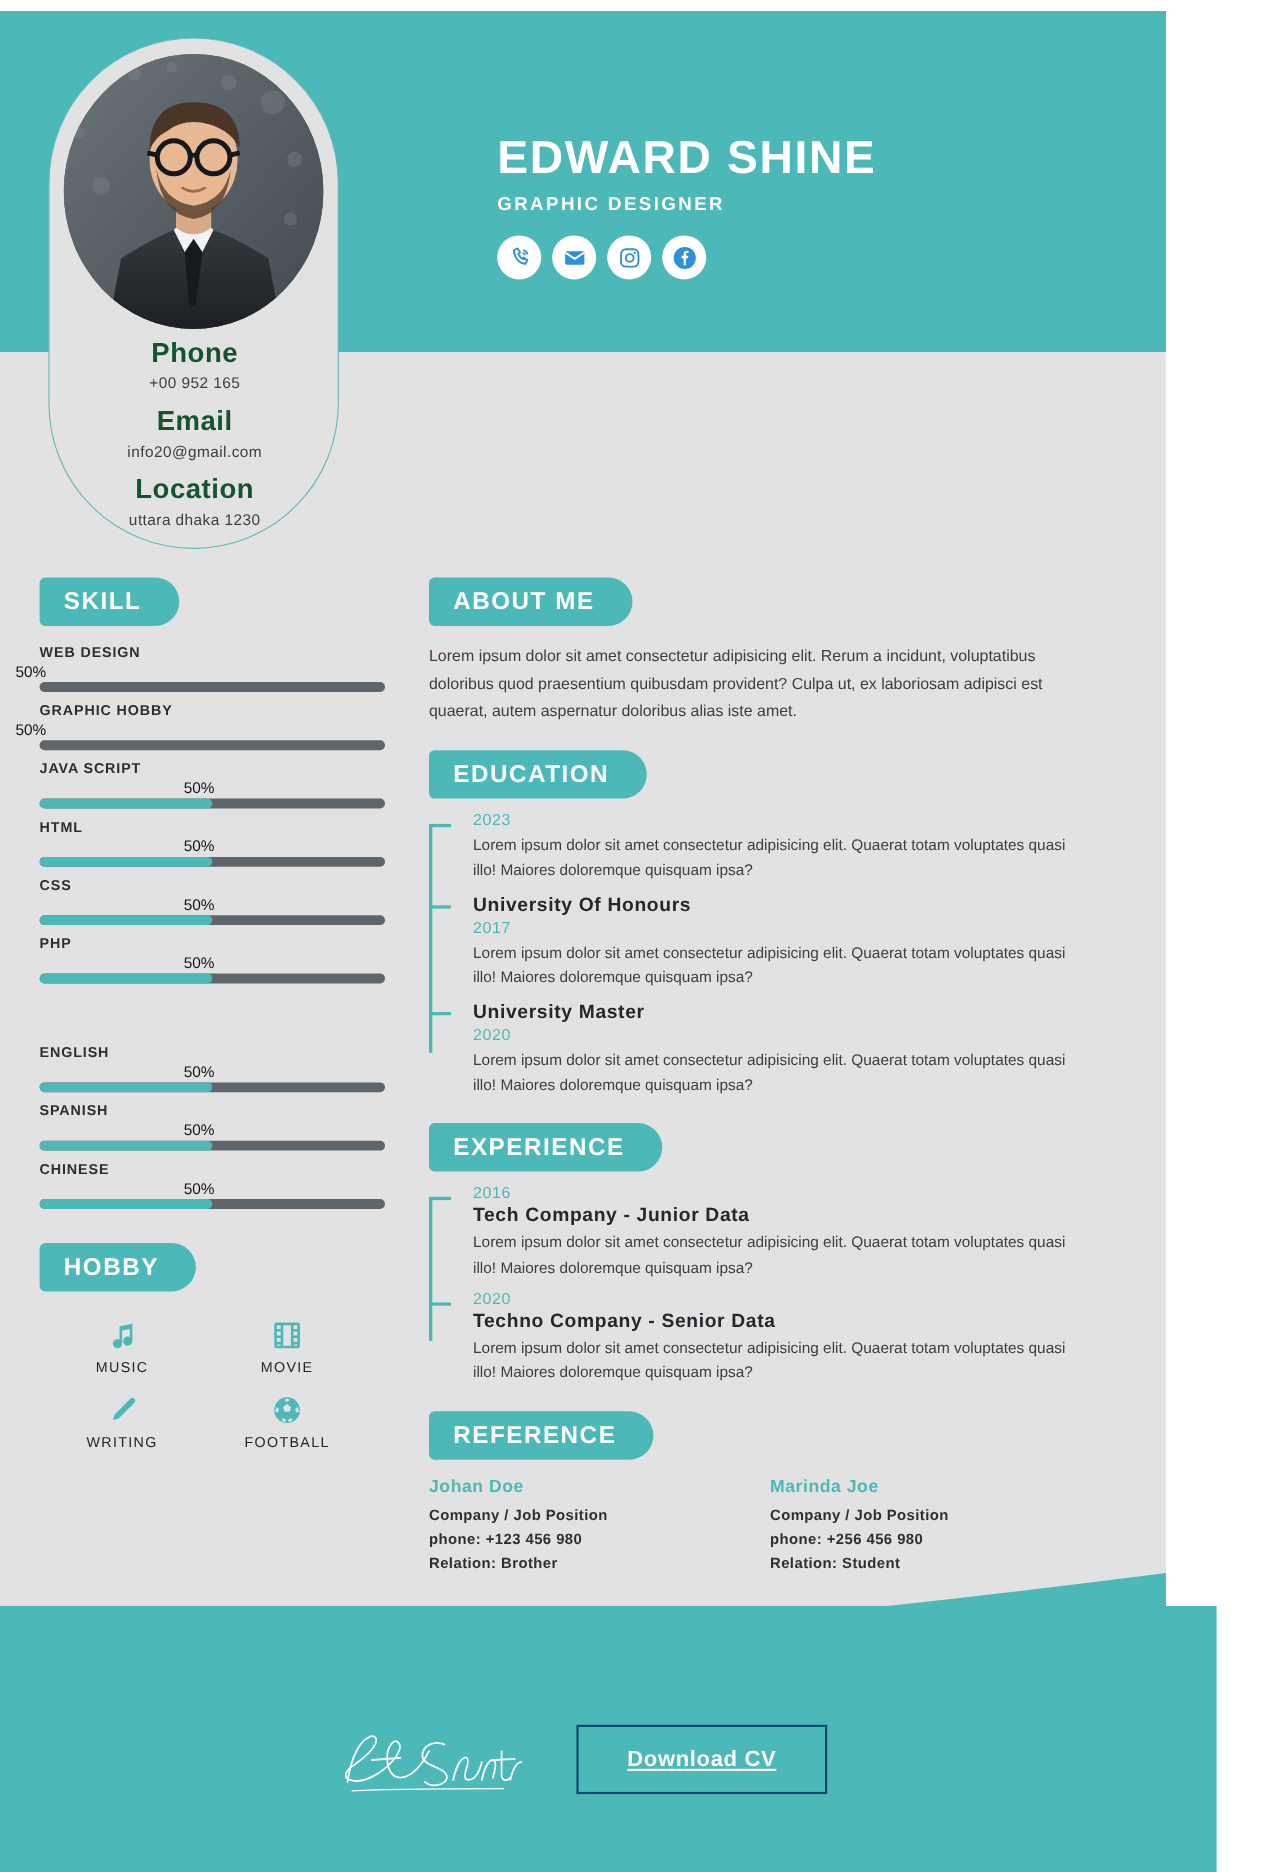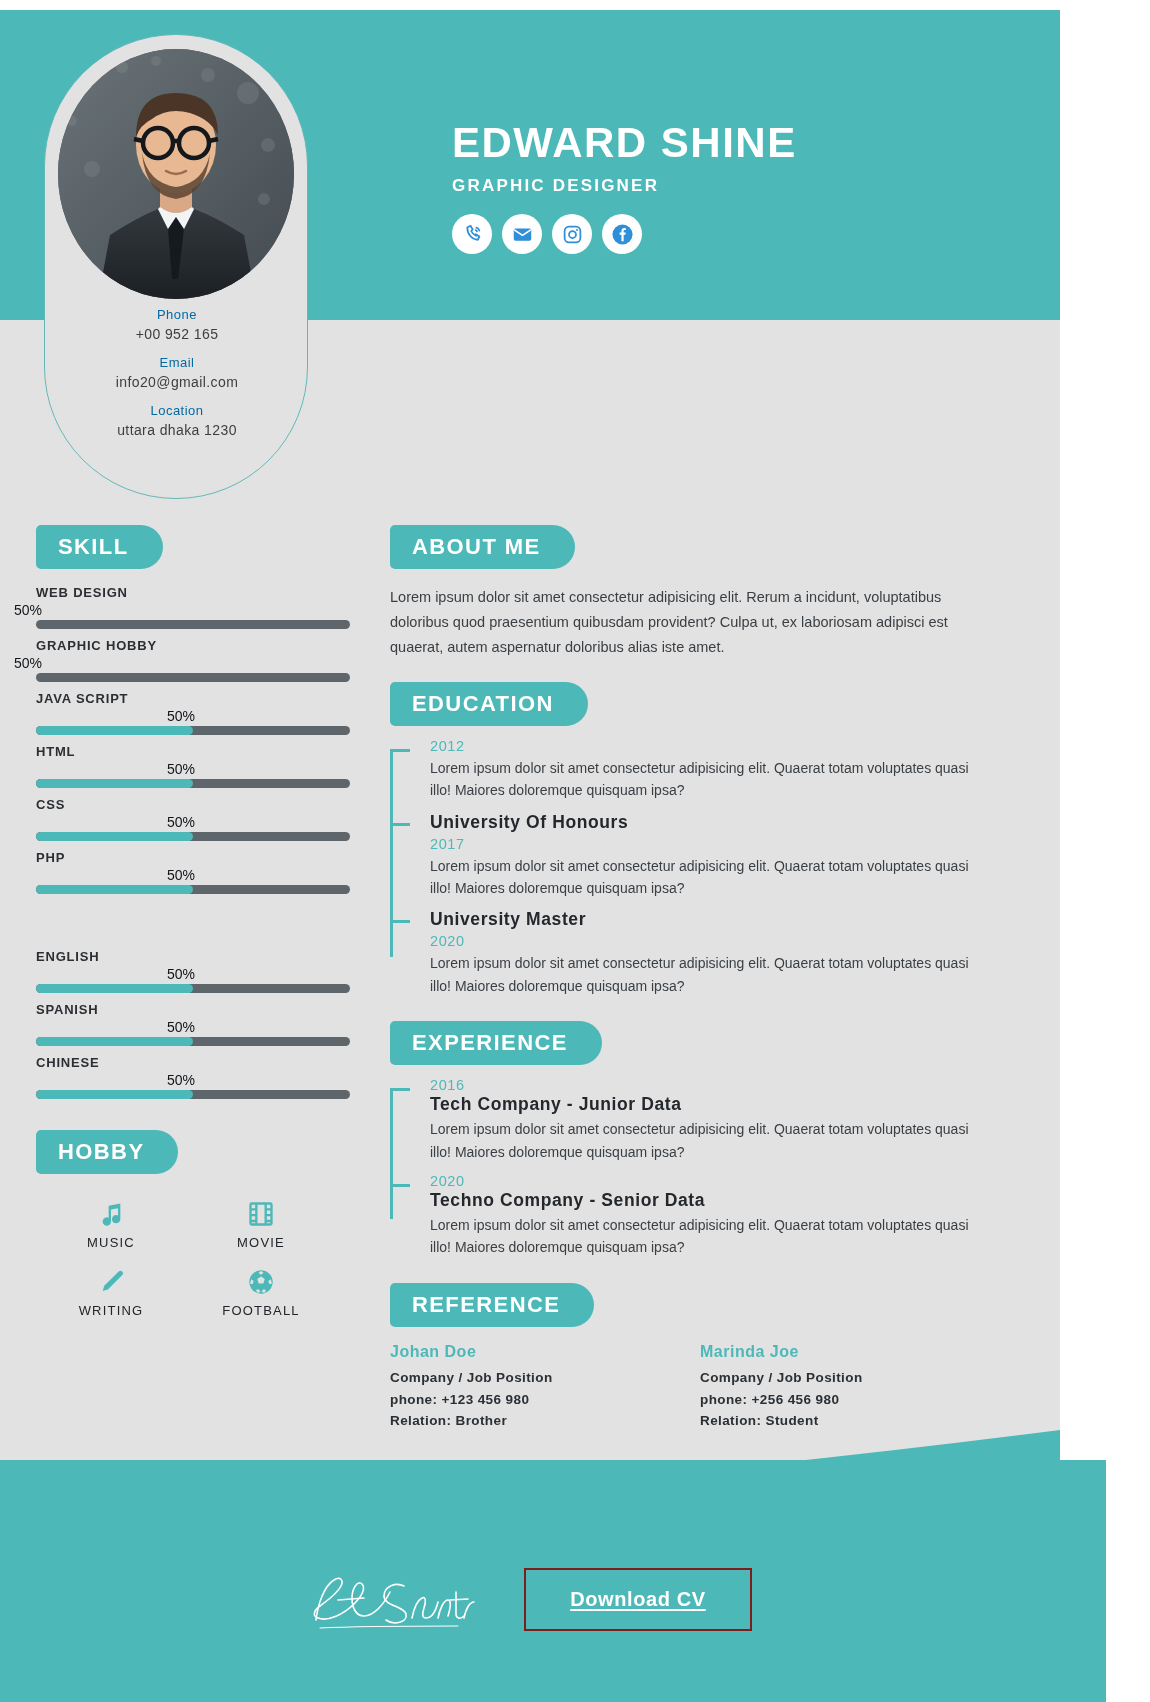--- a/index.html
+++ b/index.html
@@ -88,23 +88,23 @@
     background: #51585c;
   }
   .photo svg { display: block; width: 100%; height: 100%; }
   .contact-list {
     position: absolute;
     left: 0; top: 272px;
     width: 264px;
     text-align: center;
   }
   .contact-label {
-    font-size: 13px;
-    font-weight: 400;
-    color: #0369a1;
+    font-size: 25px;
+    font-weight: 700;
+    color: #14532d;
     letter-spacing: 0.5px;
   }
   .contact-value {
     font-size: 14px;
     color: #3b3f42;
     margin-top: 4px;
     margin-bottom: 13px;
     letter-spacing: 0.4px;
   }
 
@@ -286,21 +286,21 @@
     font-family: "DejaVu Serif", serif;
     font-style: italic;
     font-size: 30px;
     letter-spacing: 0.5px;
     line-height: 1;
     position: relative;
     top: 2px;
   }
   .signature svg { display: block; }
   .dl-btn {
-    border: 2px solid #7f1d1d;
+    border: 2px solid #0c4a6e;
     background: transparent;
     color: #ffffff;
     font-size: 20px;
     font-weight: 800;
     letter-spacing: 0.6px;
     text-decoration: underline;
     text-underline-offset: 3px;
     padding: 18px 44px;
     cursor: pointer;
     font-family: "Liberation Sans", sans-serif;
@@ -538,21 +538,21 @@
 
     <div class="right-col">
 
       <div class="pill">ABOUT ME</div>
       <p class="body-text">Lorem ipsum dolor sit amet consectetur adipisicing elit. Rerum a incidunt, voluptatibus doloribus quod praesentium quibusdam provident? Culpa ut, ex laboriosam adipisci est quaerat, autem aspernatur doloribus alias iste amet.</p>
 
       <div style="height:22px"></div>
       <div class="pill">EDUCATION</div>
       <div class="timeline" id="education-timeline">
           <div class="tl-entry">
-            <div class="tl-year">2012</div>
+            <div class="tl-year">2023</div>
             <div class="tl-desc">Lorem ipsum dolor sit amet consectetur adipisicing elit. Quaerat totam voluptates quasi illo! Maiores doloremque quisquam ipsa?</div>
           </div>
           <div class="tl-entry">
             <div class="tl-title">University Of Honours</div>
             <div class="tl-year">2017</div>
             <div class="tl-desc">Lorem ipsum dolor sit amet consectetur adipisicing elit. Quaerat totam voluptates quasi illo! Maiores doloremque quisquam ipsa?</div>
           </div>
           <div class="tl-entry">
             <div class="tl-title">University Master</div>
             <div class="tl-year">2020</div>

